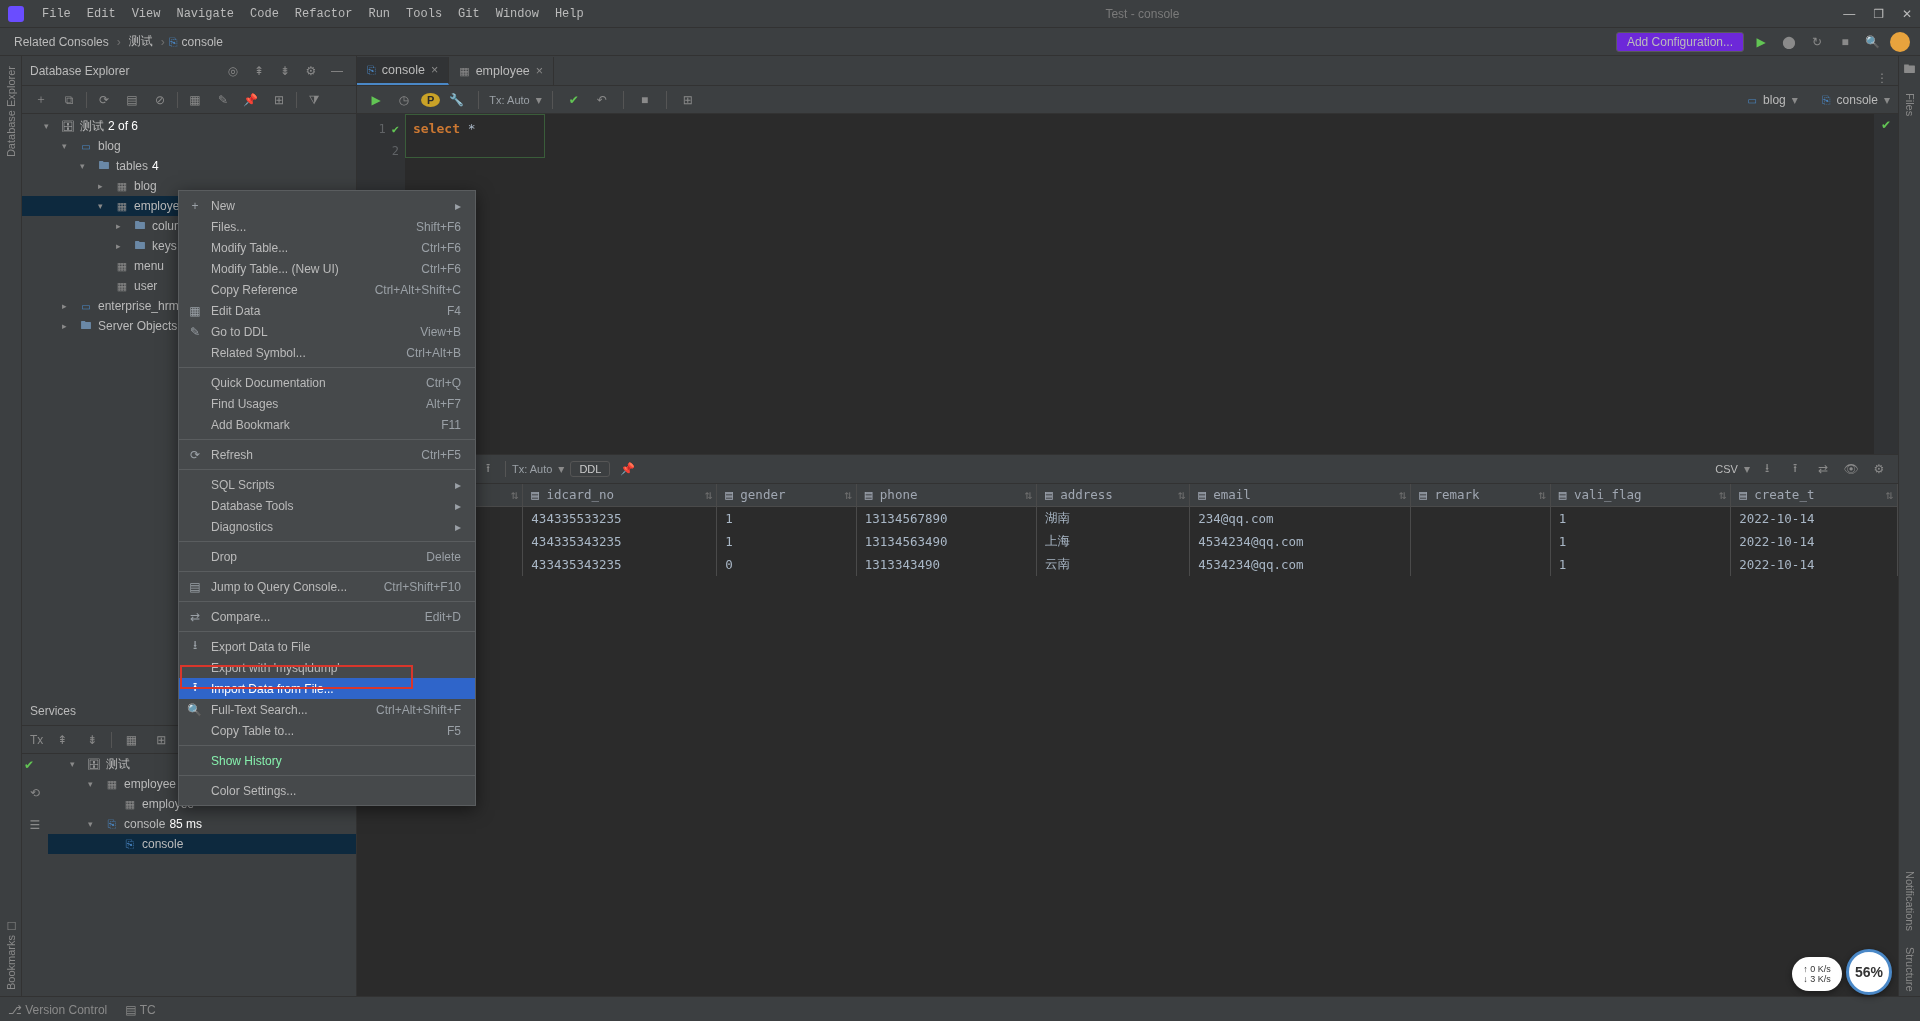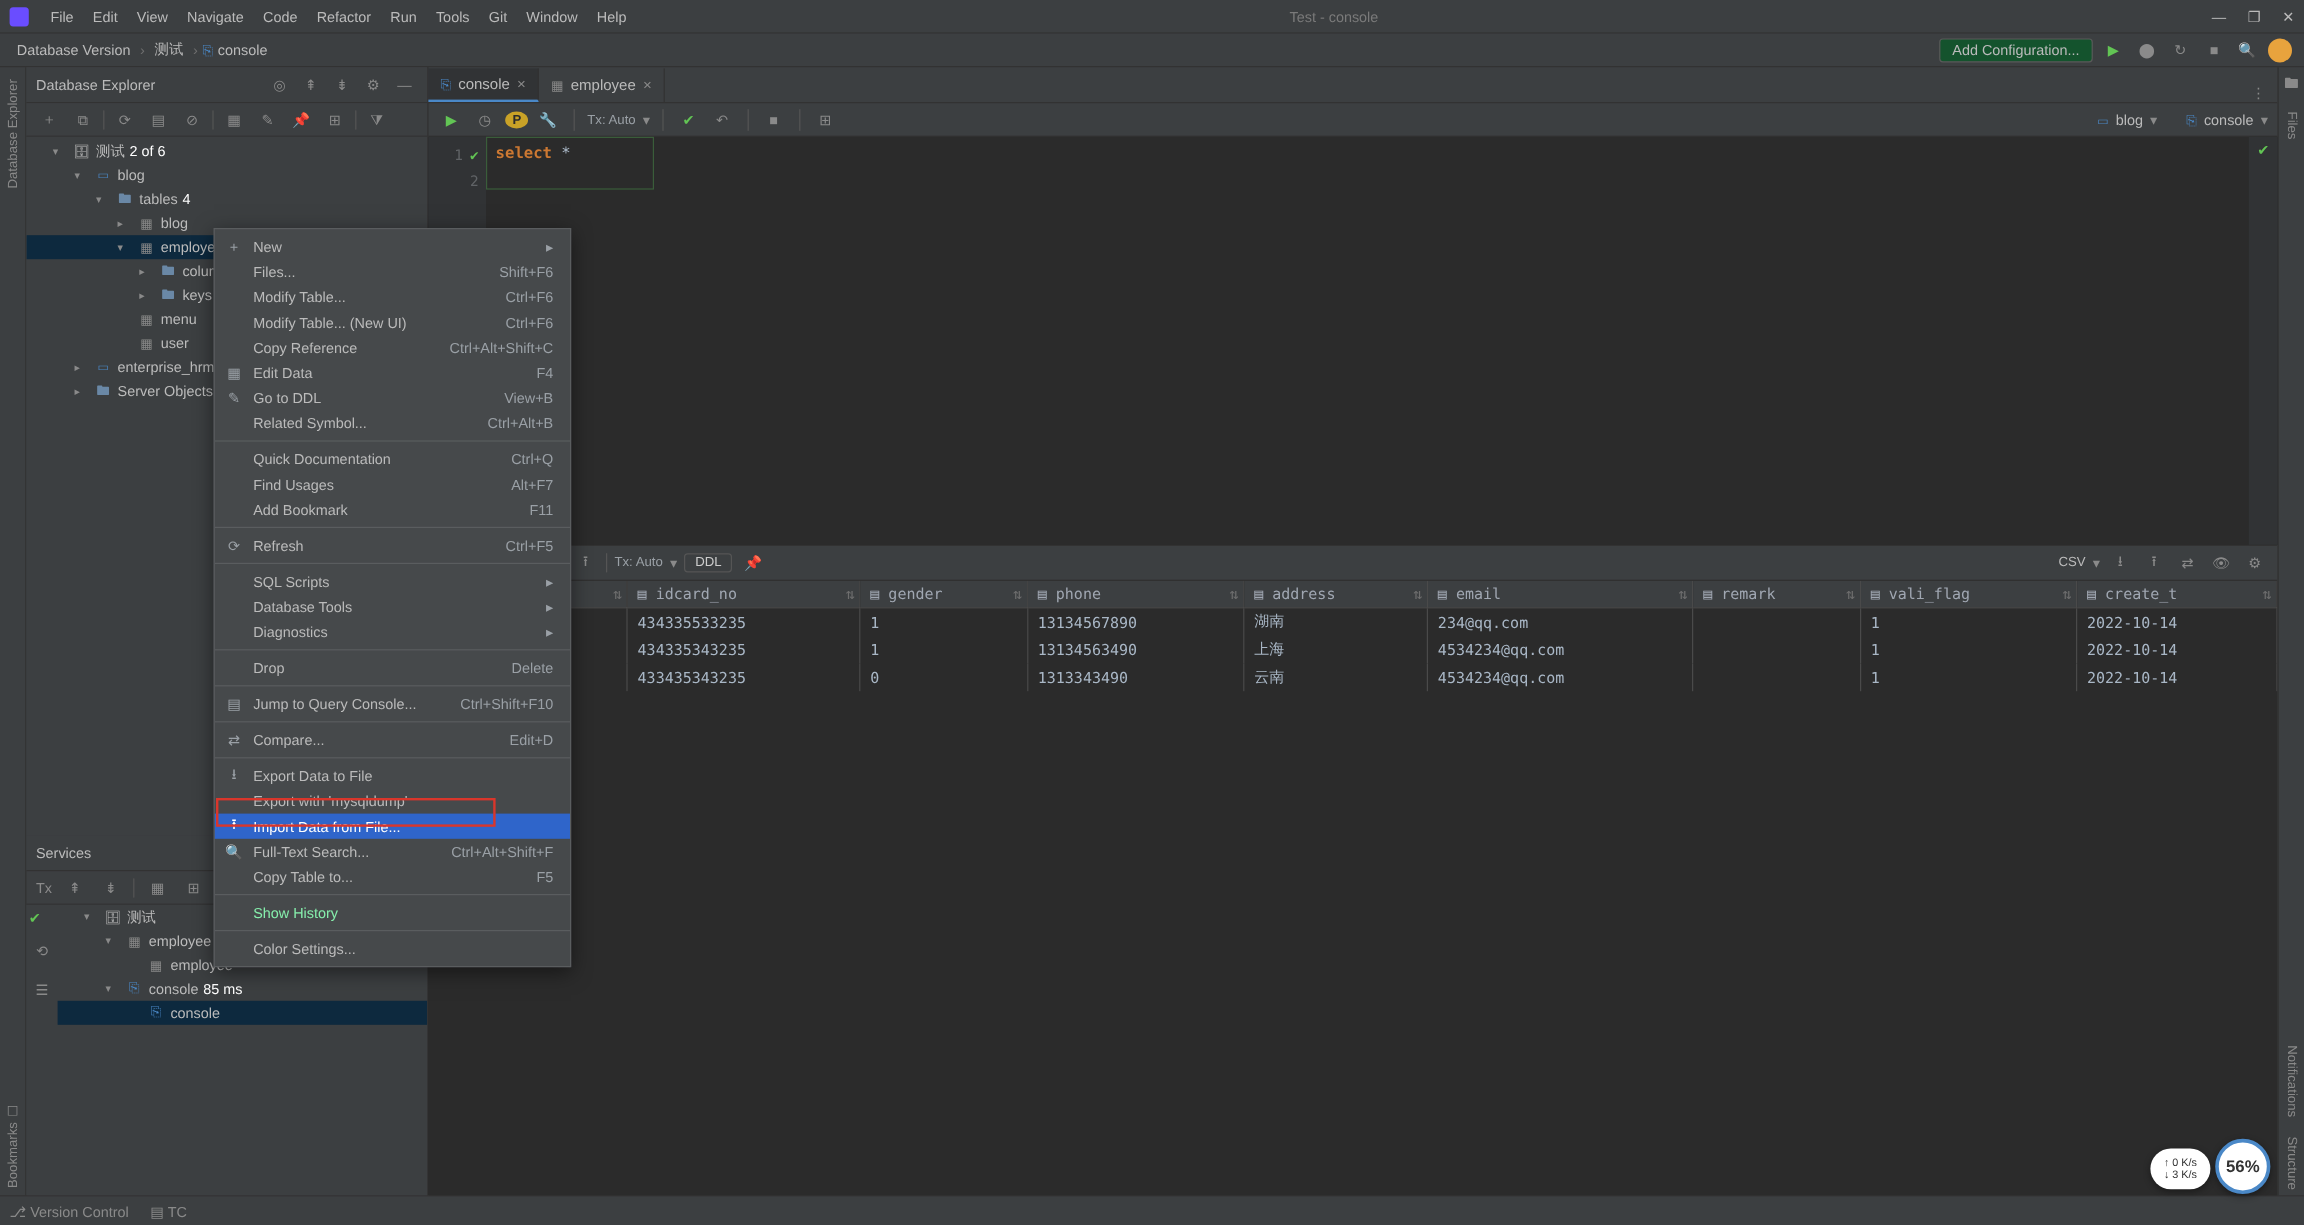--- a/index.html
+++ b/index.html
@@ -1,26 +1,26 @@
 <!DOCTYPE html>
 <html><head>
 <meta charset="utf-8">
 <style>
 * { box-sizing: border-box; margin: 0; padding: 0; }
 body { background: #2b2b2b; color: #bbbbbb; font-family: "Segoe UI", sans-serif; font-size: 12px; overflow: hidden; width: 1920px; height: 1021px; user-select: none; }
 .titlebar { height: 28px; background: #3c3f41; display: flex; align-items: center; padding: 0 8px; border-bottom: 1px solid #323232; }
 .titlebar .logo { width: 16px; height: 16px; background: #6a4dff; border-radius: 3px; margin-right: 10px; }
-.titlebar .menu-item { padding: 0 8px; cursor: pointer; }
+.titlebar .menu-item { padding: 0 8px; cursor: pointer; font-family: Liberation Mono, monospace; }
 .titlebar .title-center { flex: 1; text-align: center; color: #7a7a7a; margin-left:-150px;}
 .titlebar .win-controls { display: flex; gap: 18px; margin-left: auto; color: #bbbbbb; }
 .crumbbar { height: 28px; background: #3c3f41; border-bottom: 1px solid #323232; display: flex; align-items: center; padding: 0 10px; }
 .crumbbar .crumb { padding: 0 4px; }
 .crumbbar .chev { color: #6e6e6e; padding: 0 4px; }
 .crumbbar .right { margin-left: auto; display: flex; align-items: center; gap: 6px; }
-.crumbbar .add-config { background: #14532d; border: 1px solid #5a5a5a; padding: 2px 10px; border-radius: 3px; cursor: pointer; }
+.crumbbar .add-config { background: #6d28d9; border: 1px solid #5a5a5a; padding: 2px 10px; border-radius: 3px; cursor: pointer; }
 .icon-btn { width: 22px; height: 22px; display: inline-flex; align-items: center; justify-content: center; cursor: pointer; color: #8a8a8a; }
 .icon-btn.green { color: #62c554; }
 .main-row { display: flex; height: calc(100% - 28px - 28px - 25px); }
 .left-strip { width: 22px; background: #3c3f41; border-right: 1px solid #323232; display: flex; flex-direction: column; align-items: center; padding-top: 6px; gap:6px;}
 .left-strip .vtxt { writing-mode: vertical-rl; transform: rotate(180deg); color: #8a8a8a; font-size: 11px; padding: 4px 0; }
 .right-strip { width: 22px; background: #3c3f41; border-left: 1px solid #323232; display:flex; flex-direction:column; align-items:center; gap:8px; padding-top:4px;}
 .right-strip .vtxt{writing-mode: vertical-rl; color:#8a8a8a; font-size:11px; padding:4px 0;}
 .panel { background: #3c3f41; }
 .panel-header { height: 30px; display: flex; align-items: center; padding: 0 8px; background: #3c3f41; border-bottom: 1px solid #323232; }
 .panel-header .title { flex: 1; font-weight: 500; }
@@ -103,21 +103,21 @@
   <span class="menu-item">Help</span>
   <div class="title-center">Test - console</div>
   <div class="win-controls">
     <span>—</span>
     <span>❐</span>
     <span>✕</span>
   </div>
 </div>
 
 <div class="crumbbar">
-  <span class="crumb">Database Version</span>
+  <span class="crumb">Related Consoles</span>
   <span class="chev">›</span>
   <span class="crumb">测试</span>
   <span class="chev">›</span>
   <span class="ico ico-console"></span>
   <span class="crumb">console</span>
   <div class="right">
     <div class="add-config">Add Configuration...</div>
     <span class="icon-btn green">▶</span>
     <span class="icon-btn">⬤</span>
     <span class="icon-btn">↻</span>

